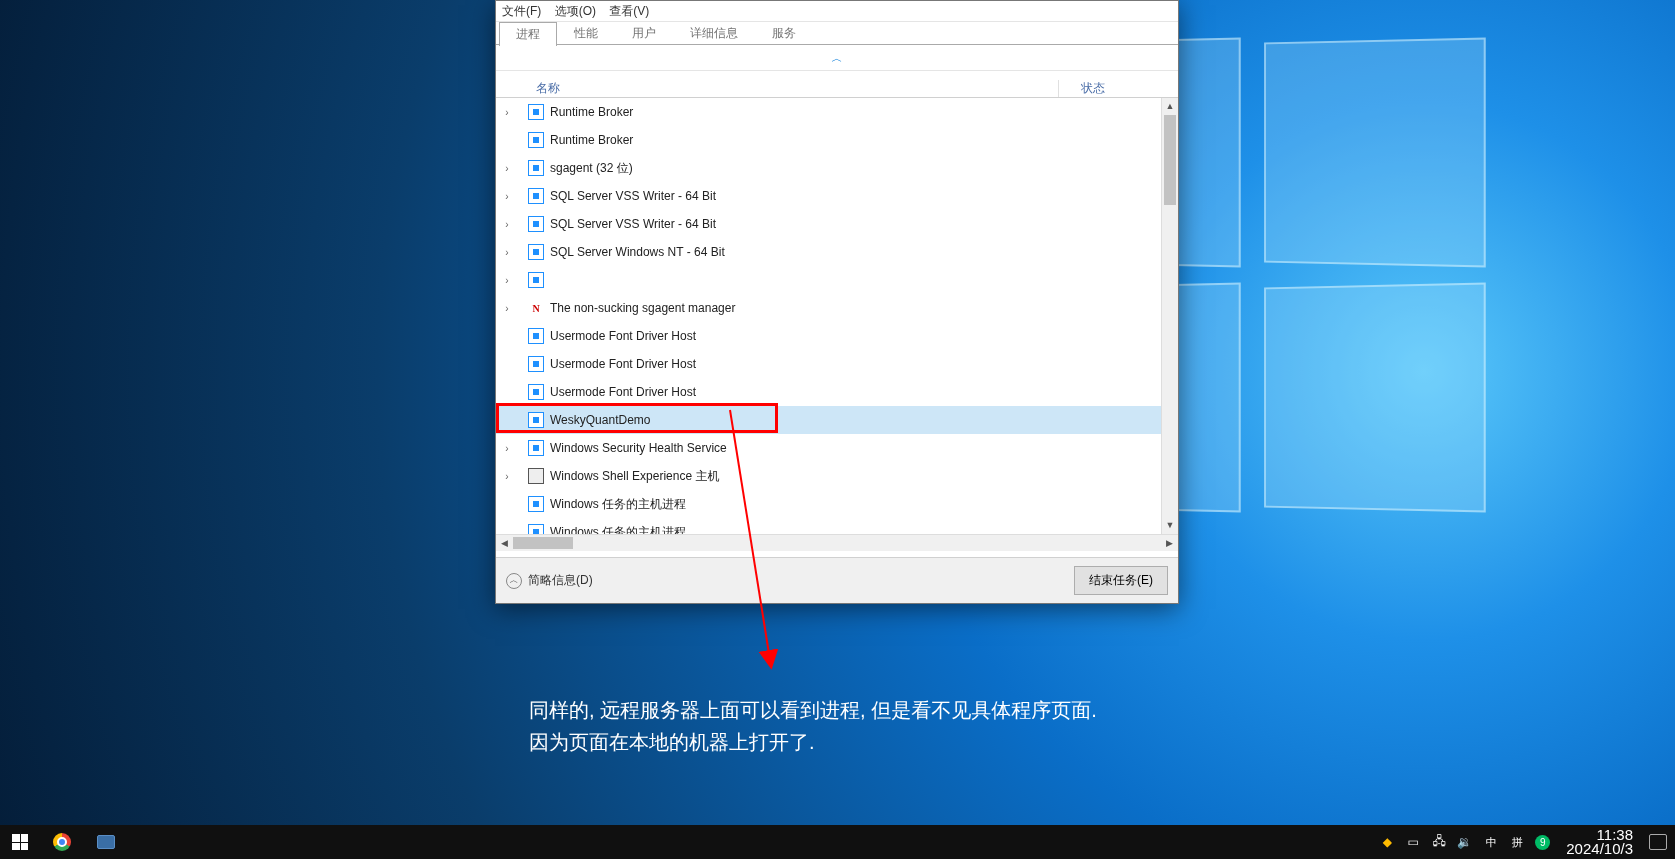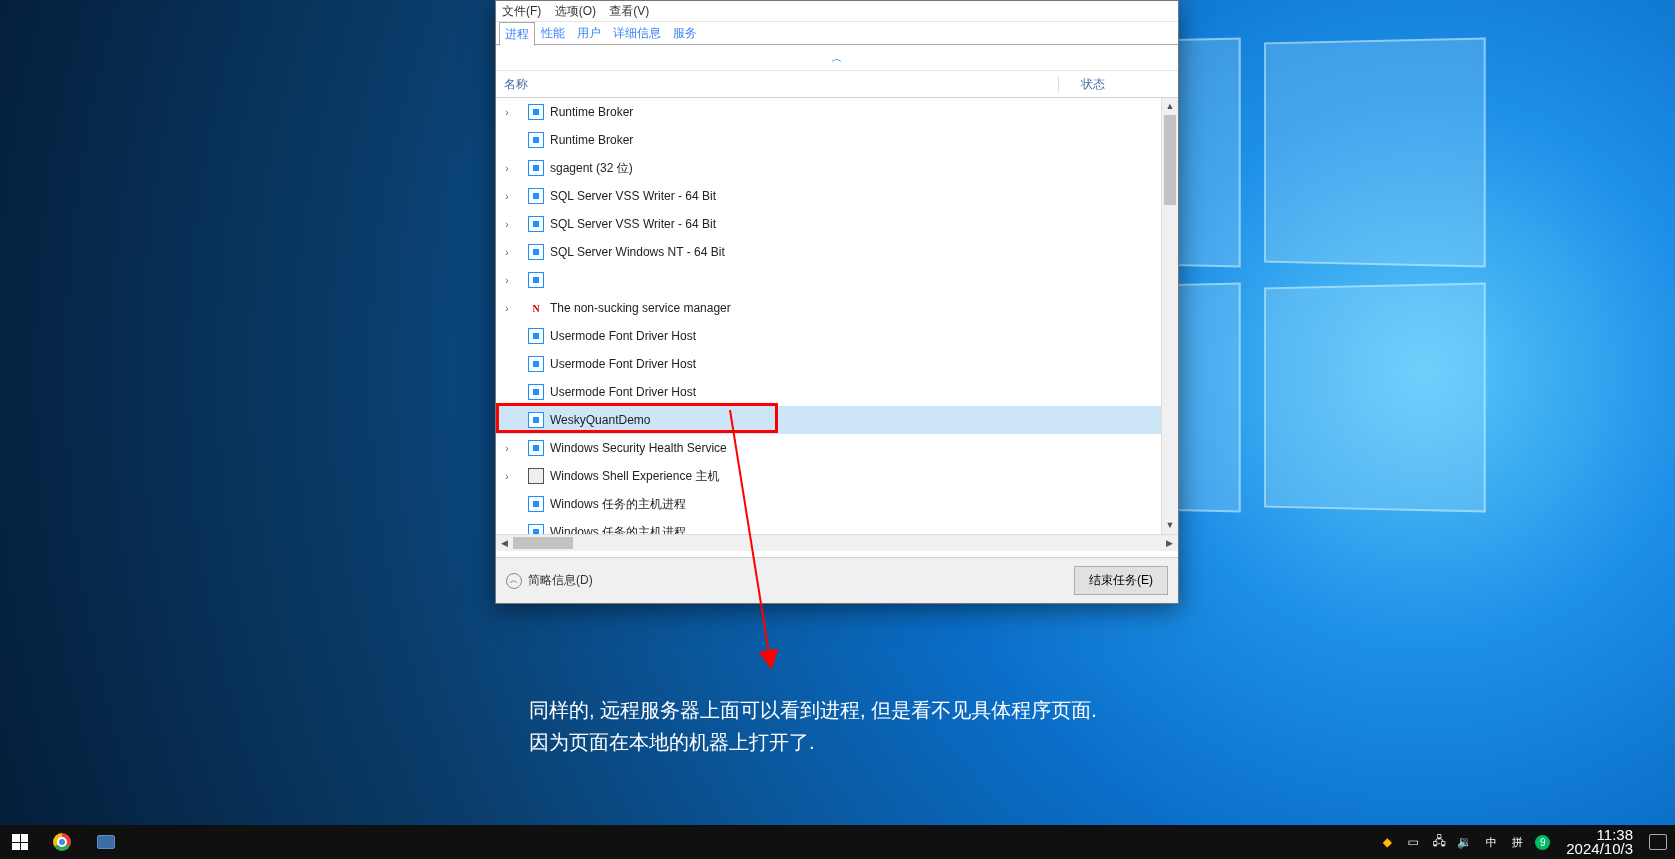--- a/index.html
+++ b/index.html
@@ -20,25 +20,25 @@
 .win-logo .q2 { left: 245px; top: 0; width: 225px; height: 225px; transform: perspective(900px) rotateY(-10deg); }
 .win-logo .q3 { left: 0; top: 245px; width: 225px; height: 225px; transform: perspective(900px) rotateY(-10deg); }
 .win-logo .q4 { left: 245px; top: 245px; width: 225px; height: 225px; transform: perspective(900px) rotateY(-10deg); }
 .taskmgr {
   position: absolute; left: 495px; top: 0; width: 684px; height: 604px;
   background: #fff; border: 1px solid #777; box-shadow: 0 5px 25px rgba(0,0,0,0.5);
 }
 .menubar { height: 21px; padding: 2px 6px 0; font-size: 12px; color: #333; border-bottom: 1px solid #e5e5e5; }
 .menubar span { margin-right: 10px; cursor: default; }
 .tabs { display: flex; align-items: flex-end; height: 23px; padding: 0 3px; background: #fff; }
-.tab { padding: 3px 5px 3px; font-size: 12px; color: #3b82f6; border: 1px solid transparent; border-bottom: none; cursor: default; }
+.tab { padding: 3px 16px 3px; font-size: 12px; color: #737373; border: 1px solid transparent; border-bottom: none; cursor: default; }
 .tab.active { border-color: #aaa; background: #fff; position: relative; top: 1px; }
 .tab-line { height: 1px; background: #aaa; margin-top: -1px; }
 .collapse-row { height: 25px; text-align: center; color: #0078d7; font-size: 11px; padding-top: 6px; }
-.headers { display: flex; height: 28px; border-bottom: 1px solid #d0d0d0; border-top: 1px solid #e5e5e5; align-items: center; font-size: 12px; color: #4a6da7; }
+.headers { display: flex; height: 28px; border-bottom: 1px solid #d0d0d0; border-top: 1px solid #e5e5e5; align-items: flex-end; font-size: 12px; color: #4a6da7; padding-left: 32px; }
 .headers .col-name { flex: 1; padding-left: 8px; border-right: 1px solid #e0e0e0; }
 .headers .col-state { width: 105px; padding-left: 8px; margin-left: 14px; }
 .proc-list { position: relative; height: 453px; overflow: hidden; }
 .scrollbar-v { position: absolute; right: 0; top: 0; width: 17px; height: 100%; background: #f0f0f0; border-left: 1px solid #ddd; }
 .sb-arrow { height: 17px; text-align: center; font-size: 9px; color: #555; line-height: 17px; background: #f0f0f0; }
 .sb-thumb { position: absolute; left: 2px; right: 2px; top: 17px; height: 90px; background: #c2c2c2; }
 .scrollbar-h { position: absolute; left: 0; right: 0; bottom: 0; height: 17px; background: #f0f0f0; border-top: 1px solid #ddd; display: flex; }
 .scrollbar-h .sb-arrow-h { width: 17px; text-align: center; font-size: 9px; color: #555; line-height: 17px; }
 .scrollbar-h .sb-track { flex: 1; position: relative; }
 .scrollbar-h .sb-thumb-h { position: absolute; top: 2px; bottom: 2px; left: 0; width: 60px; background: #c2c2c2; }
@@ -143,21 +143,21 @@
         </div>
         <div class="row">
           <span class="expand">›</span>
           <span class="indent"></span>
           <span class="ico ico-app"></span>
         </div>
         <div class="row">
           <span class="expand">›</span>
           <span class="indent"></span>
           <span class="ico ico-n">N</span>
-          <span class="name">The non-sucking service manager</span>
+          <span class="name">The non-sucking sgagent manager</span>
         </div>
         <div class="row">
           <span class="expand"></span>
           <span class="indent"></span>
           <span class="ico ico-app"></span>
           <span class="name">Usermode Font Driver Host</span>
         </div>
         <div class="row">
           <span class="expand"></span>
           <span class="indent"></span>

